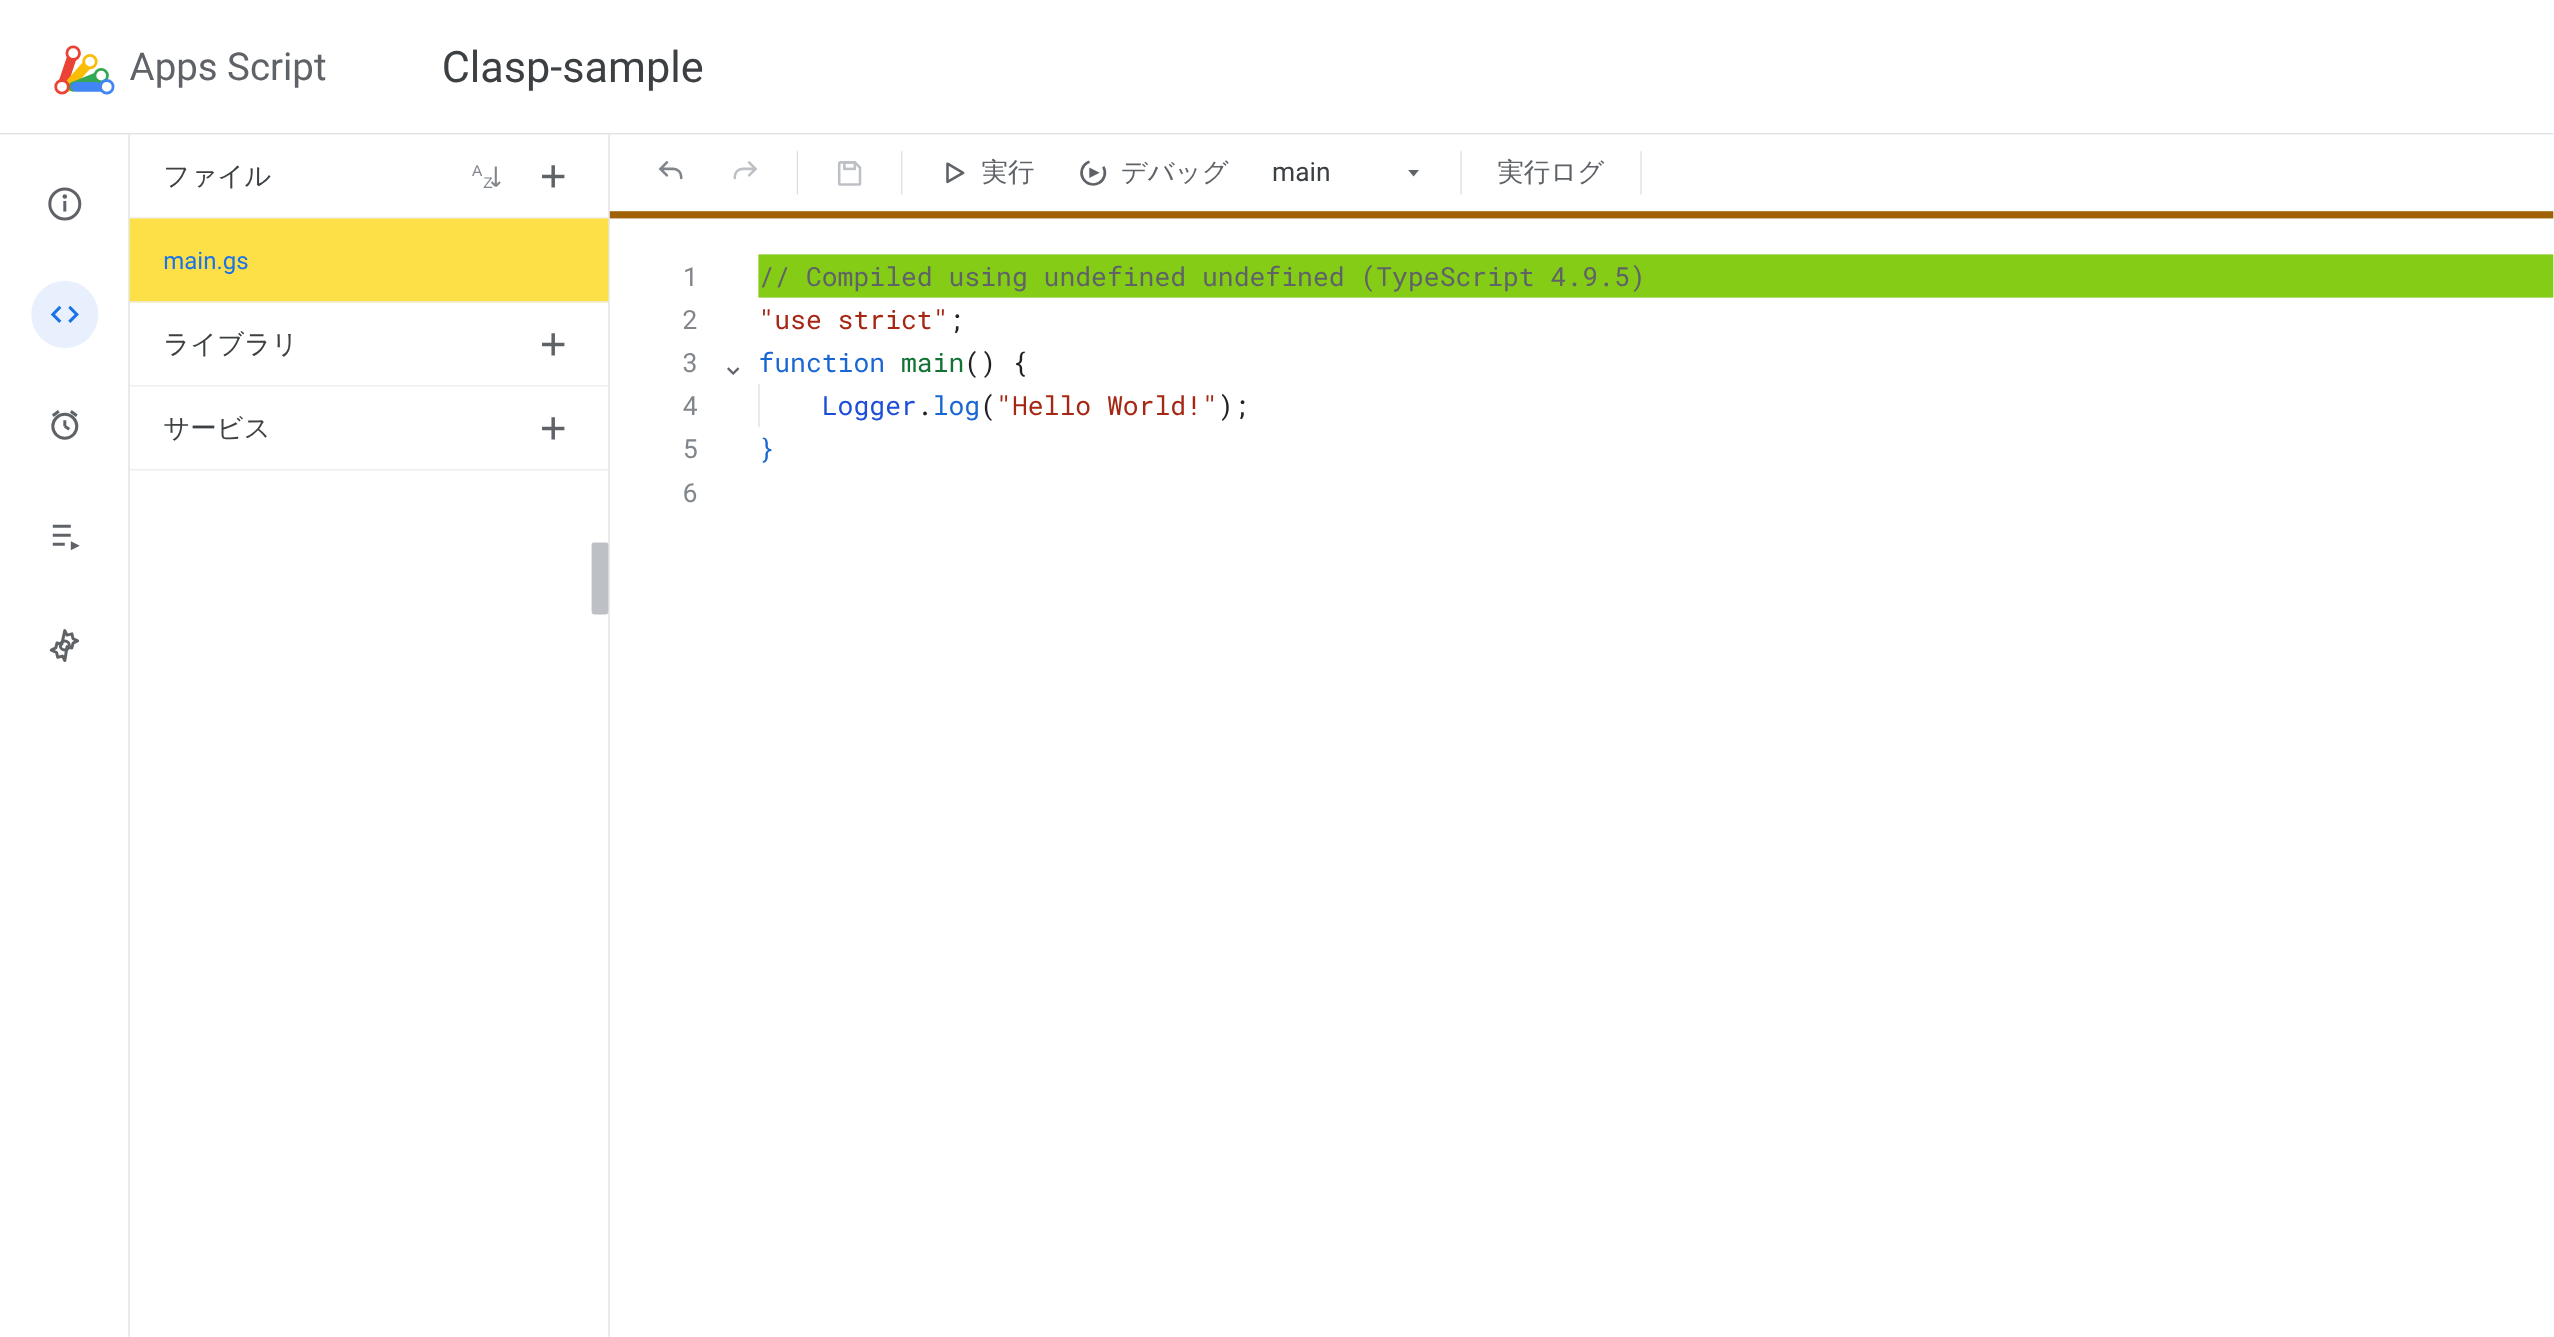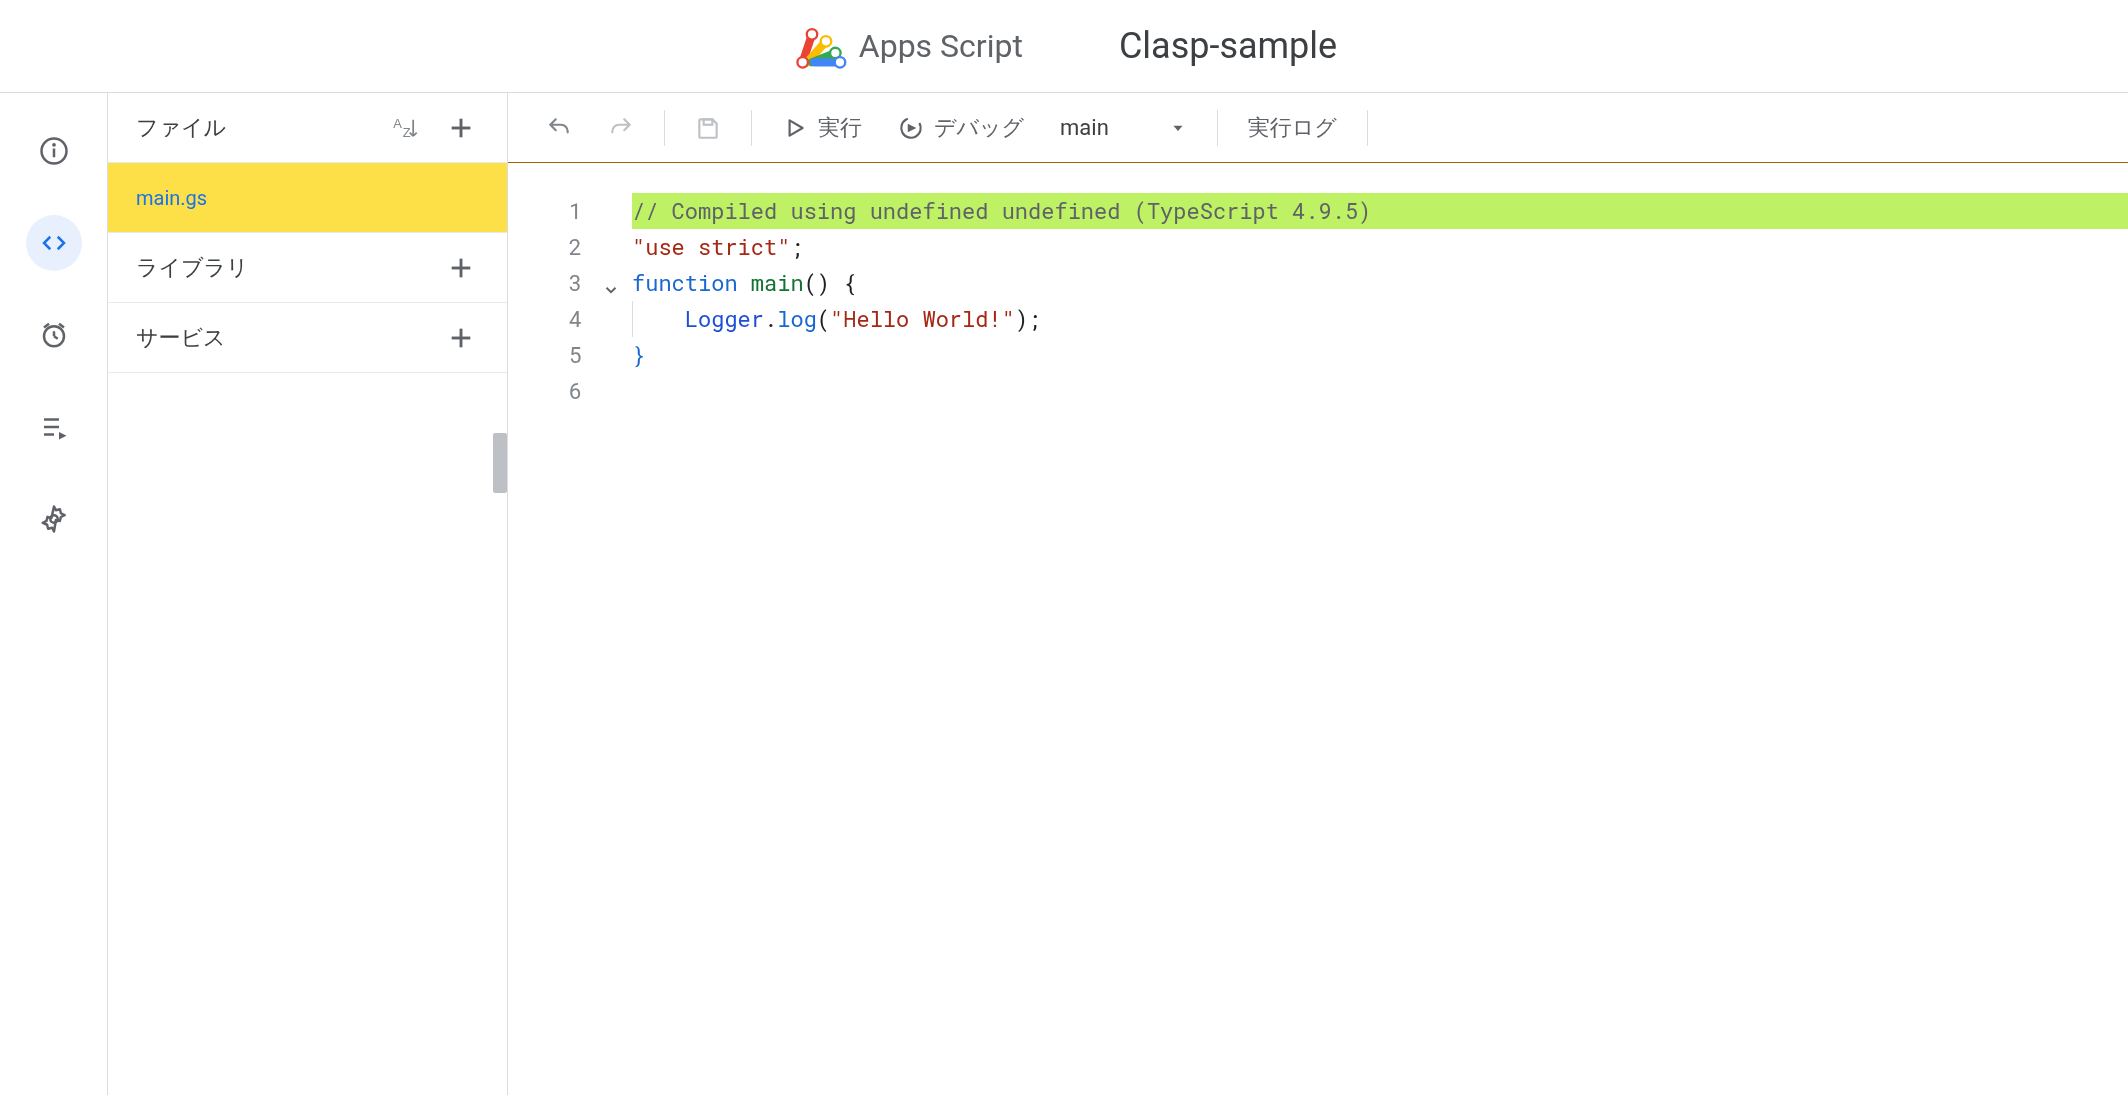--- a/index.html
+++ b/index.html
@@ -1,18 +1,18 @@
 <!DOCTYPE html>
 <html><head>
 <meta charset="utf-8">
 <style>
 * { margin: 0; padding: 0; box-sizing: border-box; }
 body { font-family: 'Google Sans', Roboto, Arial, sans-serif; background: #fff; color: #202124; }
 
-.header { display: flex; align-items: center; height: 93px; padding: 0 40px; border-bottom: 1px solid #dadce0; justify-content: center; }
+.header { display: flex; align-items: center; height: 112px; padding: 0 40px; border-bottom: 1px solid #dadce0; }
 .logo-wrap { display: flex; align-items: center; gap: 12px; }
 .logo-svg { width: 56px; height: 56px; }
 .product-name { font-size: 32px; color: #5f6368; font-weight: 400; }
 .project-name { font-size: 36px; color: #3c4043; margin-left: 96px; font-weight: 400; }
 
 .main { display: flex; height: calc(100vh - 112px); }
 
 .nav-rail { width: 108px; display: flex; flex-direction: column; align-items: center; padding-top: 30px; gap: 36px; border-right: 1px solid #dadce0; }
 .nav-item { width: 56px; height: 56px; display: flex; align-items: center; justify-content: center; border-radius: 50%; cursor: pointer; }
 .nav-item.active { background: #e8f0fe; }
@@ -24,35 +24,35 @@
 .panel-section { display: flex; align-items: center; justify-content: space-between; height: 70px; padding: 0 28px; border-bottom: 1px solid #e8eaed; }
 .panel-section-title { font-size: 22px; color: #3c4043; }
 .panel-actions { display: flex; align-items: center; gap: 20px; }
 .icon-btn { width: 36px; height: 36px; display: flex; align-items: center; justify-content: center; cursor: pointer; color: #5f6368; }
 .icon-btn svg { width: 28px; height: 28px; }
 .file-item { height: 70px; display: flex; align-items: center; padding: 0 28px; font-size: 20px; cursor: pointer; border-bottom: 1px solid #e8eaed; }
 .file-item.selected { background: #fde047; color: #1a73e8; }
 .scroll-thumb { position: absolute; right: 0; top: 340px; width: 14px; height: 60px; background: #bdc1c6; border-radius: 2px; }
 
 .editor-area { flex: 1; display: flex; flex-direction: column; }
-.toolbar { display: flex; align-items: center; height: 70px; padding: 0 24px; gap: 8px; border-bottom: 1px solid #a16207; }
+.toolbar { display: flex; align-items: center; height: 70px; padding: 0 24px; gap: 8px; border-bottom: 6px solid #a16207; }
 .tb-btn { display: flex; align-items: center; gap: 10px; padding: 8px 14px; cursor: pointer; color: #5f6368; font-size: 22px; border-radius: 4px; }
 .tb-btn svg { width: 26px; height: 26px; }
 .tb-divider { width: 1px; height: 36px; background: #dadce0; margin: 0 8px; }
 .fn-select { display: flex; align-items: center; gap: 60px; font-size: 22px; color: #3c4043; padding: 8px 14px; cursor: pointer; }
 .fn-select svg { width: 18px; height: 18px; }
 
 .code-area { flex: 1; display: flex; font-family: 'Roboto Mono', Menlo, Consolas, monospace; font-size: 22px; padding-top: 30px; }
 .gutter { width: 90px; text-align: right; color: #80868b; user-select: none; }
 .gutter-line { height: 36px; line-height: 36px; padding-right: 16px; position: relative; }
 .fold-icon { position: absolute; right: -22px; top: 8px; cursor: pointer; }
 .fold-icon svg { width: 18px; height: 18px; }
 .code-lines { flex: 1; padding-left: 34px; }
 .code-line { height: 36px; line-height: 36px; white-space: pre; }
-.code-line.hl { background: #bef264; }
+.code-line.hl { background: #84cc16; }
 .indent-guide { border-left: 1px solid #dadce0; display: inline-block; height: 36px; vertical-align: top; margin-right: -1px; }
 
 .tok-comment { color: #5f6368; }
 .tok-string { color: #a52714; }
 .tok-keyword { color: #1967d2; }
 .tok-fn { color: #137333; }
 .tok-class { color: #1d4ed8; }
 .tok-method { color: #1967d2; }
 .tok-punct { color: #202124; }
 .tok-brace { color: #1967d2; }

